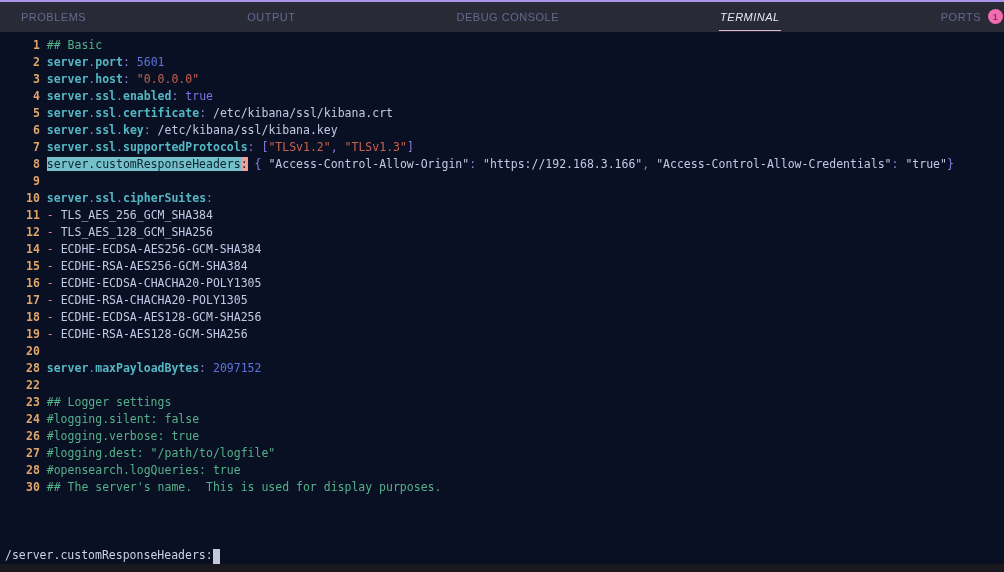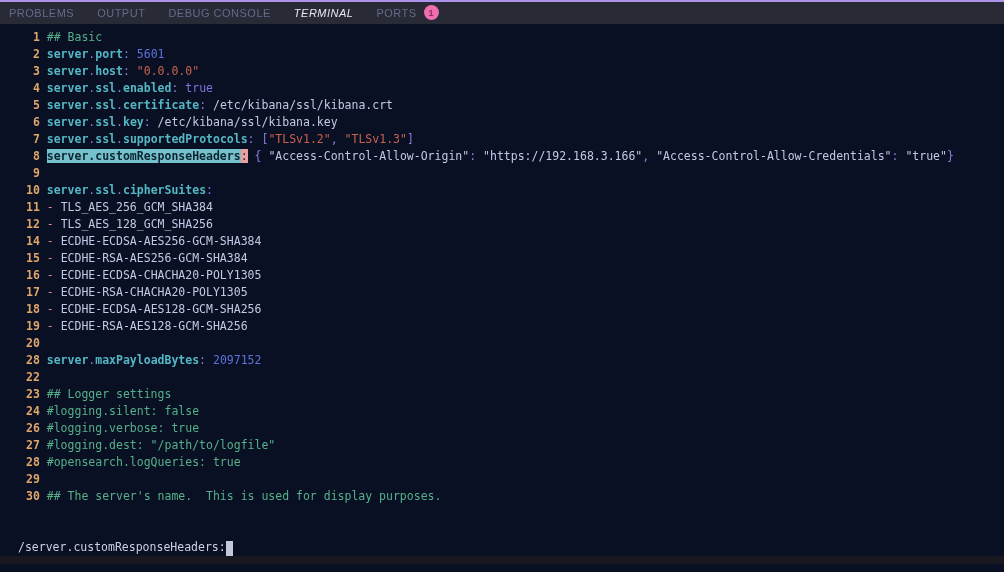--- a/index.html
+++ b/index.html
@@ -10,22 +10,22 @@
     --plain:#c3c8e6; --dash:#d78a92; --match-bg:#74c0cb; --match-text:#0c2430;
     --match-colon-bg:#eda09b; --cmd-text:#ccd0e4; --cursor:#c3c9d8; --bottom-strip:#18181e;
   }
   *{box-sizing:border-box;margin:0;padding:0;}
   html,body{width:1004px;height:572px;overflow:hidden;}
   body{background:var(--terminal-bg);font-family:"Liberation Sans",sans-serif;}
   .window{position:relative;width:1004px;height:572px;}
 
   
   .panel-bar{
-    height:24px;background:var(--panel-bg);border-top:2px solid var(--panel-border);
-    display:flex;align-items:center;padding-left:8px;gap:21px;
+    height:32px;background:var(--panel-bg);border-top:2px solid var(--panel-border);
+    display:flex;align-items:center;padding-left:20px;gap:21px;justify-content:space-between;
   }
   .tab{
     display:flex;align-items:center;height:28px;padding:0 1px;
     font-size:11px;letter-spacing:.5px;color:var(--tab-inactive);cursor:pointer;
     border-bottom:1px solid transparent;
   }
   .tab.active{color:var(--tab-active);border-bottom:1px solid var(--tab-underline);font-style:italic;}
   .badge{
     display:inline-flex;align-items:center;justify-content:center;
     width:15px;height:15px;border-radius:50%;background:var(--badge-bg);
@@ -46,25 +46,25 @@
   }
   .content{white-space:pre;}
   .tk-k{color:var(--key);font-weight:bold;}
   .tk-p{color:var(--punct);}
   .tk-n{color:var(--number);}
   .tk-b{color:var(--boolean);}
   .tk-s{color:var(--string);}
   .tk-c{color:var(--comment);text-align:center;}
   .tk-w{color:var(--plain);}
   .tk-d{color:var(--dash);}
-  .tk-hk{background:var(--match-bg);color:var(--match-text);font-weight:bold;}
+  .tk-hk{background:var(--match-bg);color:var(--match-text);font-weight:normal;}
   .tk-hp{background:var(--match-colon-bg);color:var(--match-text);}
 
   .cmdline{
-    position:absolute;left:18px;bottom:8px;height:17px;display:flex;align-items:flex-end;
+    position:absolute;left:5px;bottom:8px;height:17px;display:flex;align-items:flex-end;
     color:var(--cmd-text);white-space:pre;
   }
   .cursor-block{display:inline-block;width:7px;height:15px;background:var(--cursor);margin-left:0;}
   .bottom-strip{position:absolute;left:0;bottom:0;width:100%;height:8px;background:var(--bottom-strip);}
 </style>
 </head>
 <body>
 
 <div class="window">
 
@@ -108,21 +108,20 @@
         <div class="tline"><span class="gutter">18</span><span class="content"><span class="tk-d">-</span><span class="tk-w"> ECDHE-ECDSA-AES128-GCM-SHA256</span></span></div>
         <div class="tline"><span class="gutter">19</span><span class="content"><span class="tk-d">-</span><span class="tk-w"> ECDHE-RSA-AES128-GCM-SHA256</span></span></div>
         <div class="tline"><span class="gutter">20</span><span class="content"></span></div>
         <div class="tline"><span class="gutter">28</span><span class="content"><span class="tk-k">server</span><span class="tk-p">.</span><span class="tk-k">maxPayloadBytes</span><span class="tk-p">:</span><span class="tk-w"> </span><span class="tk-n">2097152</span></span></div>
         <div class="tline"><span class="gutter">22</span><span class="content"></span></div>
         <div class="tline"><span class="gutter">23</span><span class="content"><span class="tk-c">## Logger settings</span></span></div>
         <div class="tline"><span class="gutter">24</span><span class="content"><span class="tk-c">#logging.silent: false</span></span></div>
         <div class="tline"><span class="gutter">26</span><span class="content"><span class="tk-c">#logging.verbose: true</span></span></div>
         <div class="tline"><span class="gutter">27</span><span class="content"><span class="tk-c">#logging.dest: "/path/to/logfile"</span></span></div>
         <div class="tline"><span class="gutter">28</span><span class="content"><span class="tk-c">#opensearch.logQueries: true</span></span></div>
-        <div class="tline"><span class="gutter">29</span><span class="content"></span></div>
         <div class="tline"><span class="gutter">30</span><span class="content"><span class="tk-c">## The server's name.  This is used for display purposes.</span></span></div>
       </div>
     <div class="cmdline">
       <span>/server.customResponseHeaders:</span><span class="cursor-block"></span>
     </div>
     <div class="bottom-strip"></div>
   </div>
 
 </div>
 

